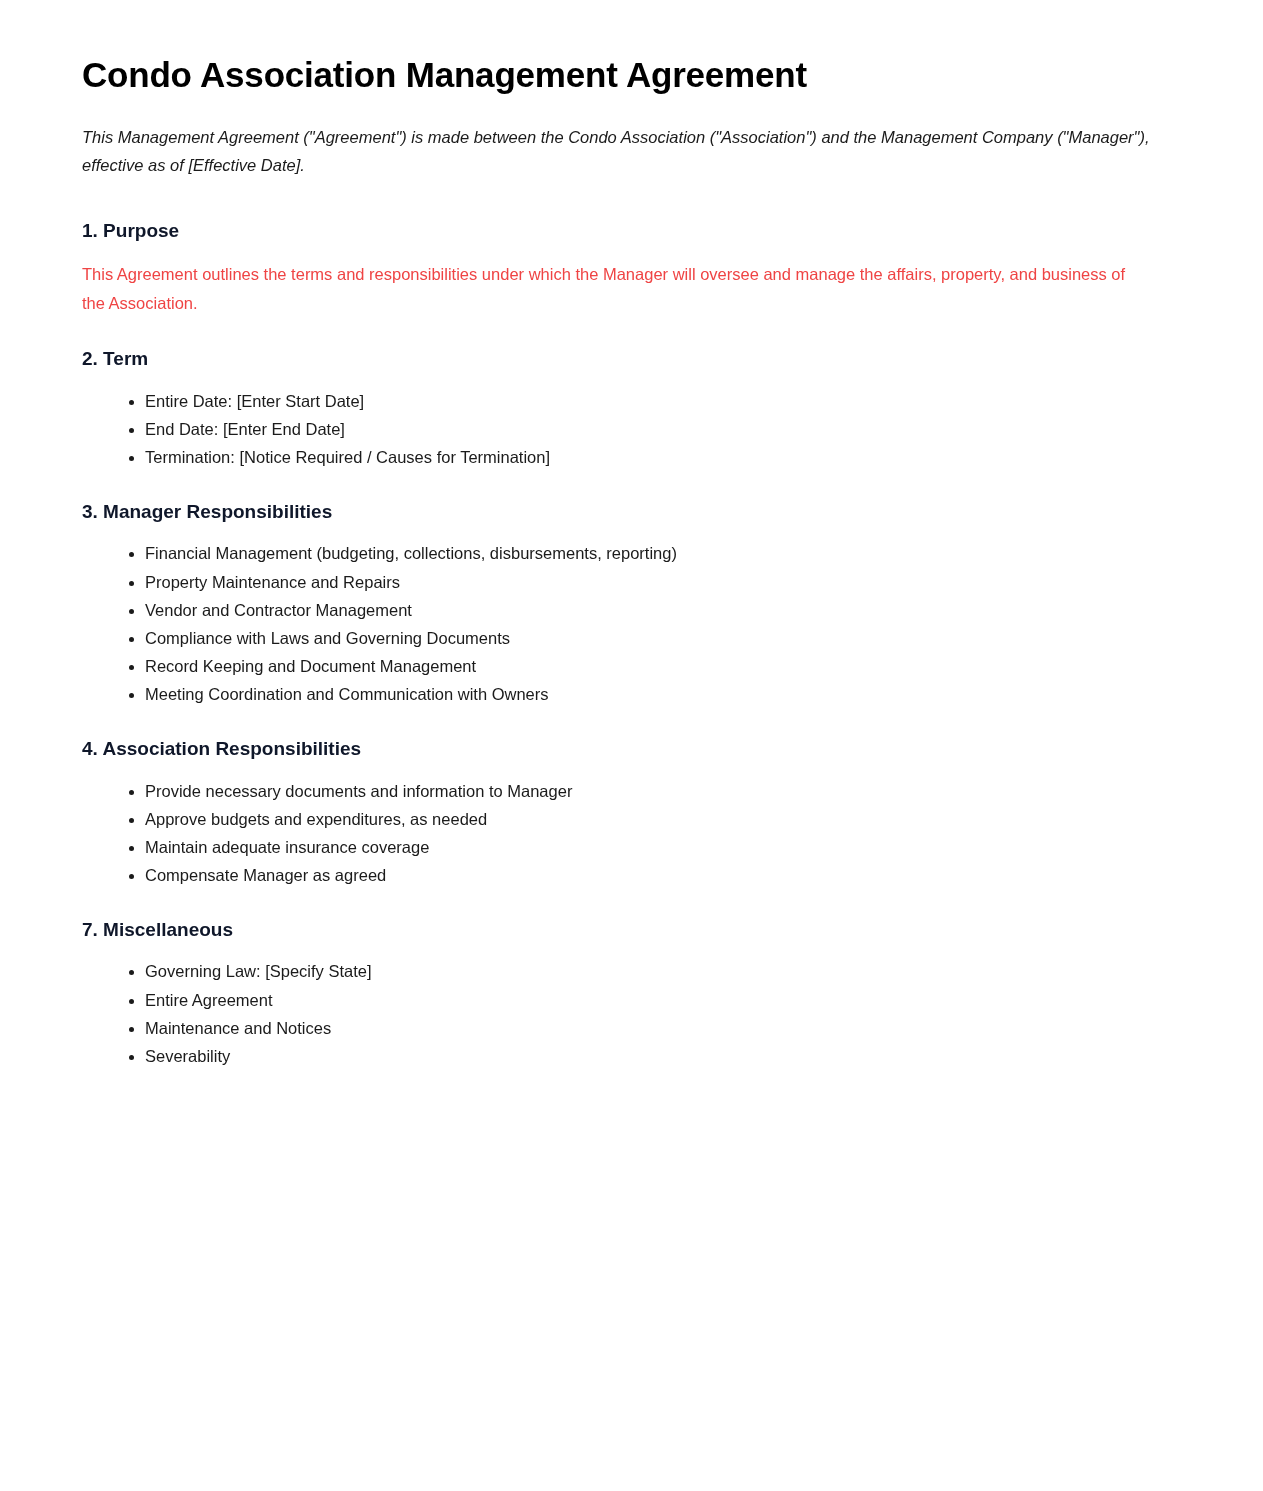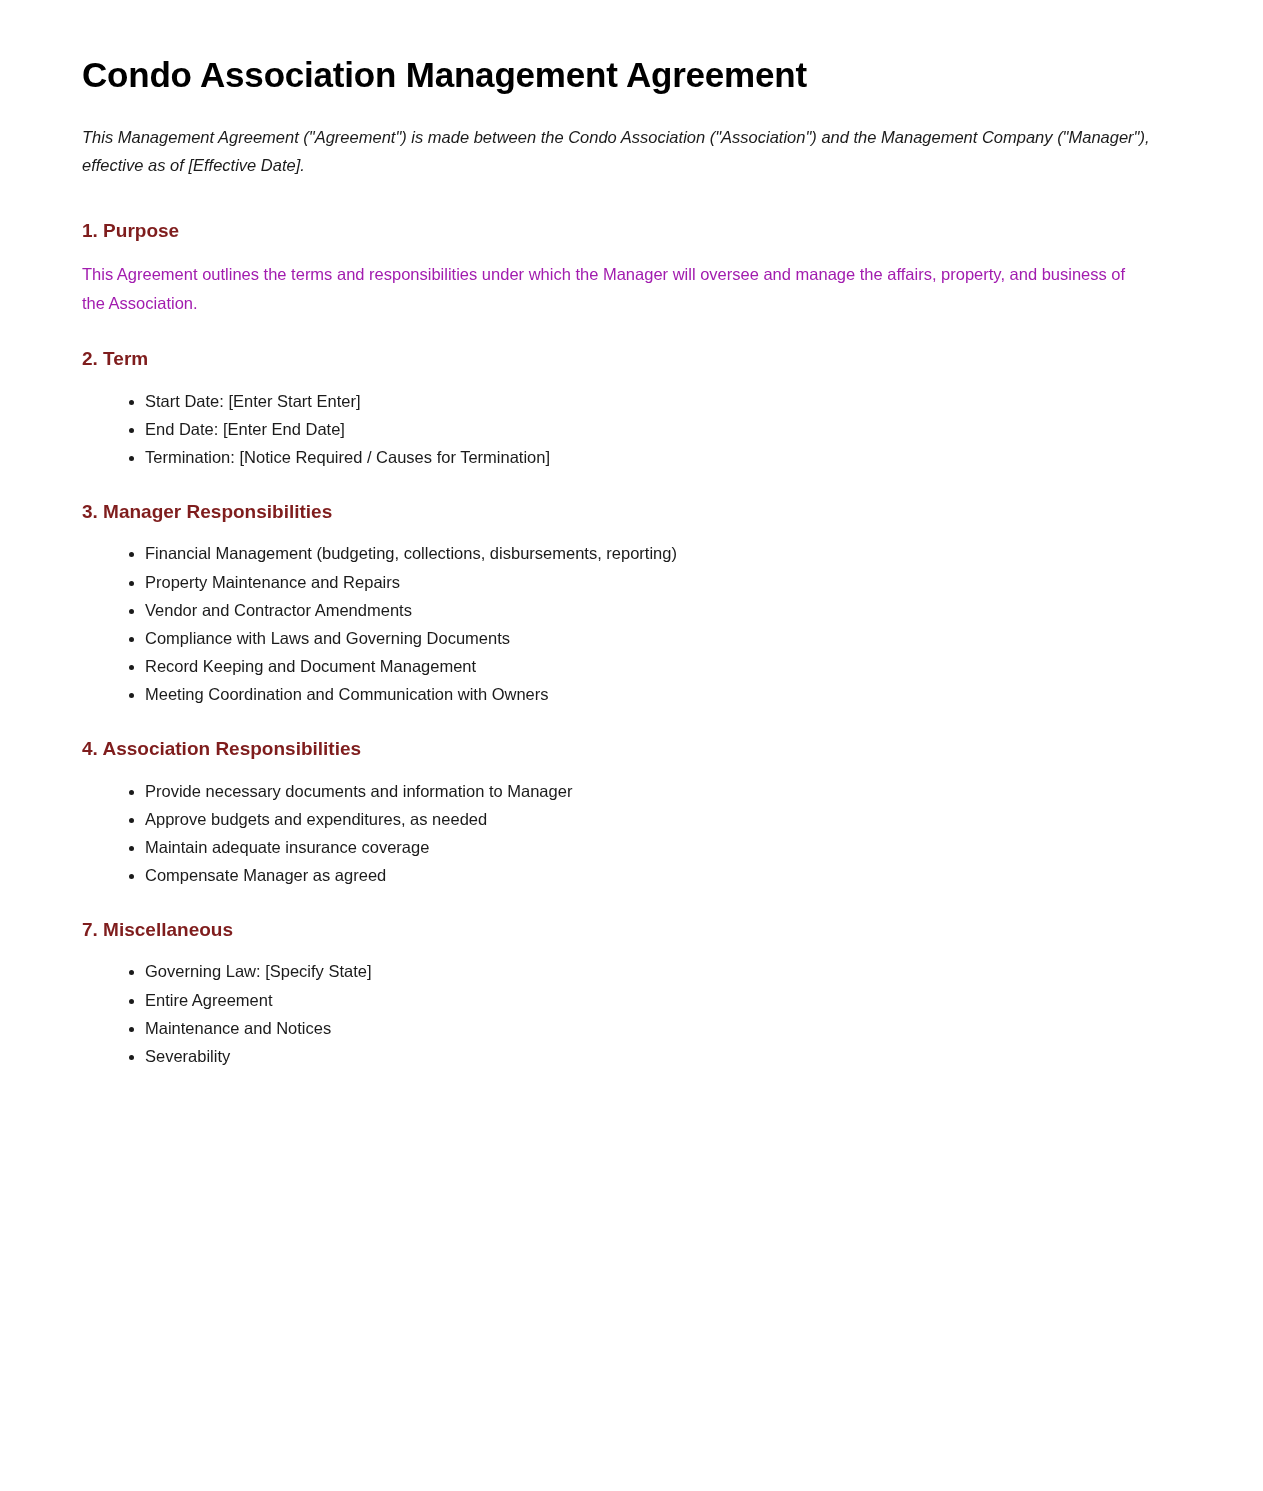--- a/index.html
+++ b/index.html
@@ -38,28 +38,28 @@
     color: #1b1b1b;
   }
   section.doc-section {
     margin: 0 0 8px 0;
   }
   h2.section-heading {
     font-size: 19px;
     line-height: 1.3;
     font-weight: bold;
     margin: 30px 0 16px 0;
-    color: #7f1d1d;
+    color: #0f172a;
   }
   p.section-body {
     font-size: 16.5px;
     line-height: 1.72;
     margin: 0 0 6px 0;
     max-width: 1045px;
-    color: #a21caf;
+    color: #ef4444;
   }
   ul.section-list {
     list-style: disc;
     margin: 0 0 6px 0;
     padding-left: 63px;
   }
   ul.section-list li {
     font-size: 16.5px;
     line-height: 1.58;
     margin: 0 0 2px 0;
@@ -76,31 +76,31 @@
   <h1 class="doc-title">Condo Association Management Agreement</h1>
   <p class="intro">This Management Agreement ("Agreement") is made between the Condo Association ("Association") and the Management Company ("Manager"), effective as of [Effective Date].</p>
   <div id="sections-root">
       <section class="doc-section">
         <h2 class="section-heading">1. Purpose</h2>
         <p class="section-body">This Agreement outlines the terms and responsibilities under which the Manager will oversee and manage the affairs, property, and business of the Association.</p>
       </section>
       <section class="doc-section">
         <h2 class="section-heading">2. Term</h2>
         <ul class="section-list">
-          <li>Start Date: [Enter Start Enter]</li>
+          <li>Entire Date: [Enter Start Date]</li>
           <li>End Date: [Enter End Date]</li>
           <li>Termination: [Notice Required / Causes for Termination]</li>
         </ul>
       </section>
       <section class="doc-section">
         <h2 class="section-heading">3. Manager Responsibilities</h2>
         <ul class="section-list">
           <li>Financial Management (budgeting, collections, disbursements, reporting)</li>
           <li>Property Maintenance and Repairs</li>
-          <li>Vendor and Contractor Amendments</li>
+          <li>Vendor and Contractor Management</li>
           <li>Compliance with Laws and Governing Documents</li>
           <li>Record Keeping and Document Management</li>
           <li>Meeting Coordination and Communication with Owners</li>
         </ul>
       </section>
       <section class="doc-section">
         <h2 class="section-heading">4. Association Responsibilities</h2>
         <ul class="section-list">
           <li>Provide necessary documents and information to Manager</li>
           <li>Approve budgets and expenditures, as needed</li>

